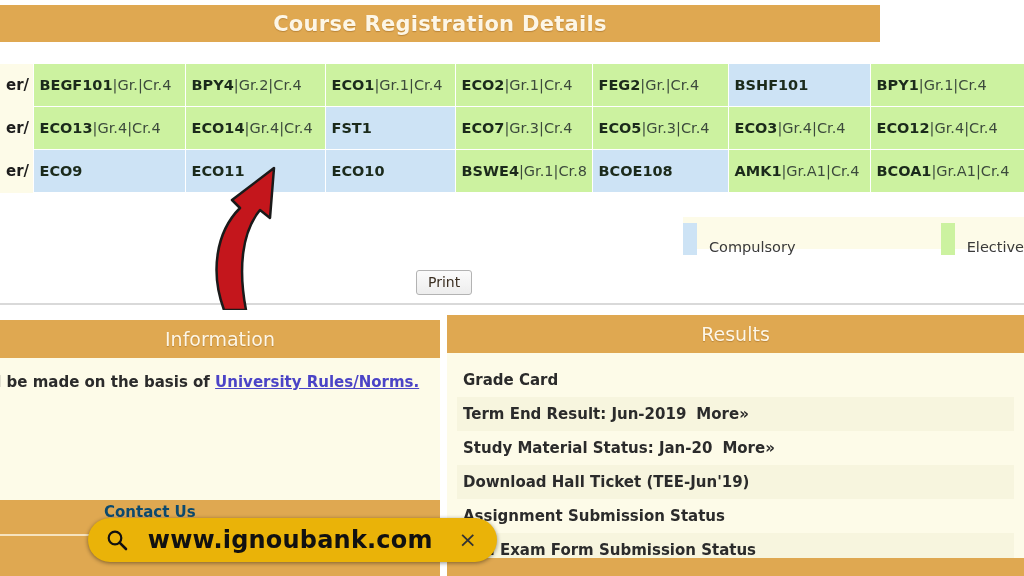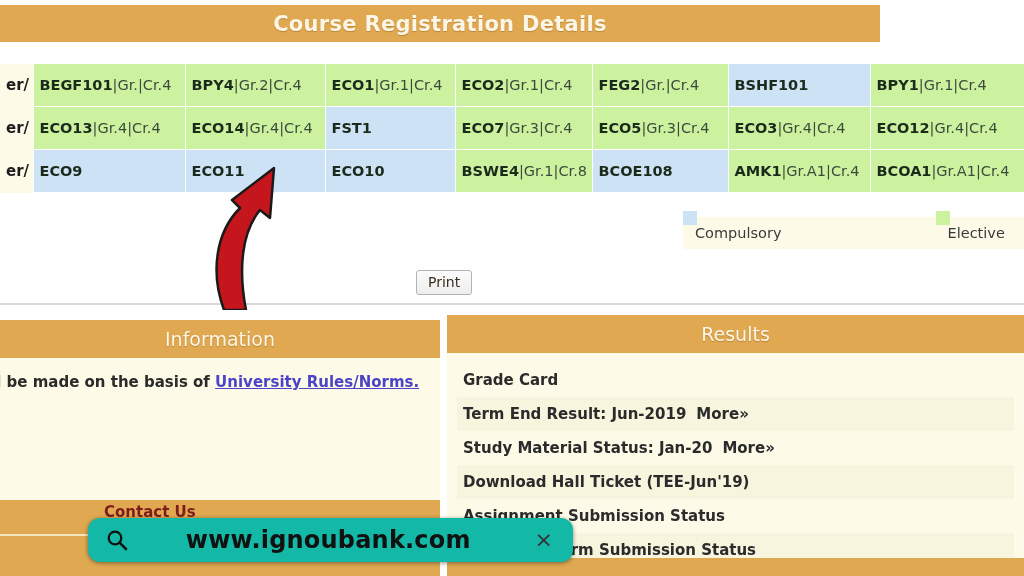--- a/index.html
+++ b/index.html
@@ -35,21 +35,21 @@
   }
   #course-table td.elective{background:#ccf2a0;}
   #course-table td.compulsory{background:#cde3f5;}
   .code{font-weight:bold;}
   .meta{font-weight:normal;color:#3c4a3c;}
   
   #legend{
     position:absolute;left:683px;top:217px;width:341px;height:32px;
     background:#fdfbe8;display:flex;align-items:center;
   }
-  .legend-item{display:flex;align-items:flex-start;height:44px;flex-direction:column;}
+  .legend-item{display:flex;align-items:flex-end;height:44px;}
   .legend-swatch{width:14px;height:32px;flex:0 0 14px;}
   .legend-swatch.compulsory{background:#cde3f5;}
   .legend-swatch.elective{background:#ccf2a0;}
   .legend-label{font-size:14.5px;color:#3a3a3a;padding-left:12px;}
   #legend .gap{width:154px;}
   
   #print-button{
     position:absolute;left:416px;top:270px;
     padding:3px 11px 4px;font-size:14px;color:#3b2f22;
     background:linear-gradient(#fbfbfb,#ededed);
@@ -81,21 +81,21 @@
   }
   .info-link{color:#4b44c6;text-decoration:underline;font-weight:bold;}
   #contact-bar{
     position:absolute;left:0;bottom:0;width:440px;height:76px;background:#dfa851;
   }
   #contact-bar .divider{
     position:absolute;left:0;top:34px;width:250px;height:2px;background:#f6e3bf;
   }
   #contact-us-label{
     position:absolute;left:104px;top:3px;
-    font-size:15px;font-weight:bold;color:#7f1d1d;white-space:nowrap;
+    font-size:15px;font-weight:bold;color:#0c4a6e;white-space:nowrap;
   }
   #downloads-label{
     position:absolute;left:104px;top:41px;
     font-size:15px;font-weight:bold;color:#6b2a13;white-space:nowrap;
   }
   
   #results-list{padding:10px;}
   .result-row{
     height:34px;display:flex;align-items:center;
     padding-left:6px;font-size:15px;font-weight:bold;color:#2b2b2b;
@@ -107,22 +107,22 @@
   #results-footer{
     position:absolute;left:0;bottom:0;width:577px;height:18px;background:#dfa851;
   }
   
   #annotation-arrow{
     position:absolute;left:188px;top:160px;width:130px;height:150px;
     pointer-events:none;
   }
   
   #search-overlay{
-    position:absolute;left:88px;top:518px;width:485px;height:44px;
-    background:#14b8a6;border-radius:12px;
+    position:absolute;left:88px;top:518px;width:409px;height:44px;
+    background:#eab308;border-radius:22px;
     box-shadow:0 1px 4px rgba(0,0,0,.45);
     display:flex;align-items:center;
   }
   #search-overlay .sicon{margin-left:18px;flex:0 0 auto;display:flex;}
   #search-overlay .stext{
     flex:1 1 auto;text-align:center;font-size:24px;font-weight:bold;
     color:#111;letter-spacing:.2px;padding-right:6px;
   }
   #search-overlay .sclose{
     flex:0 0 auto;margin-right:20px;font-size:22px;color:#333;line-height:1;

